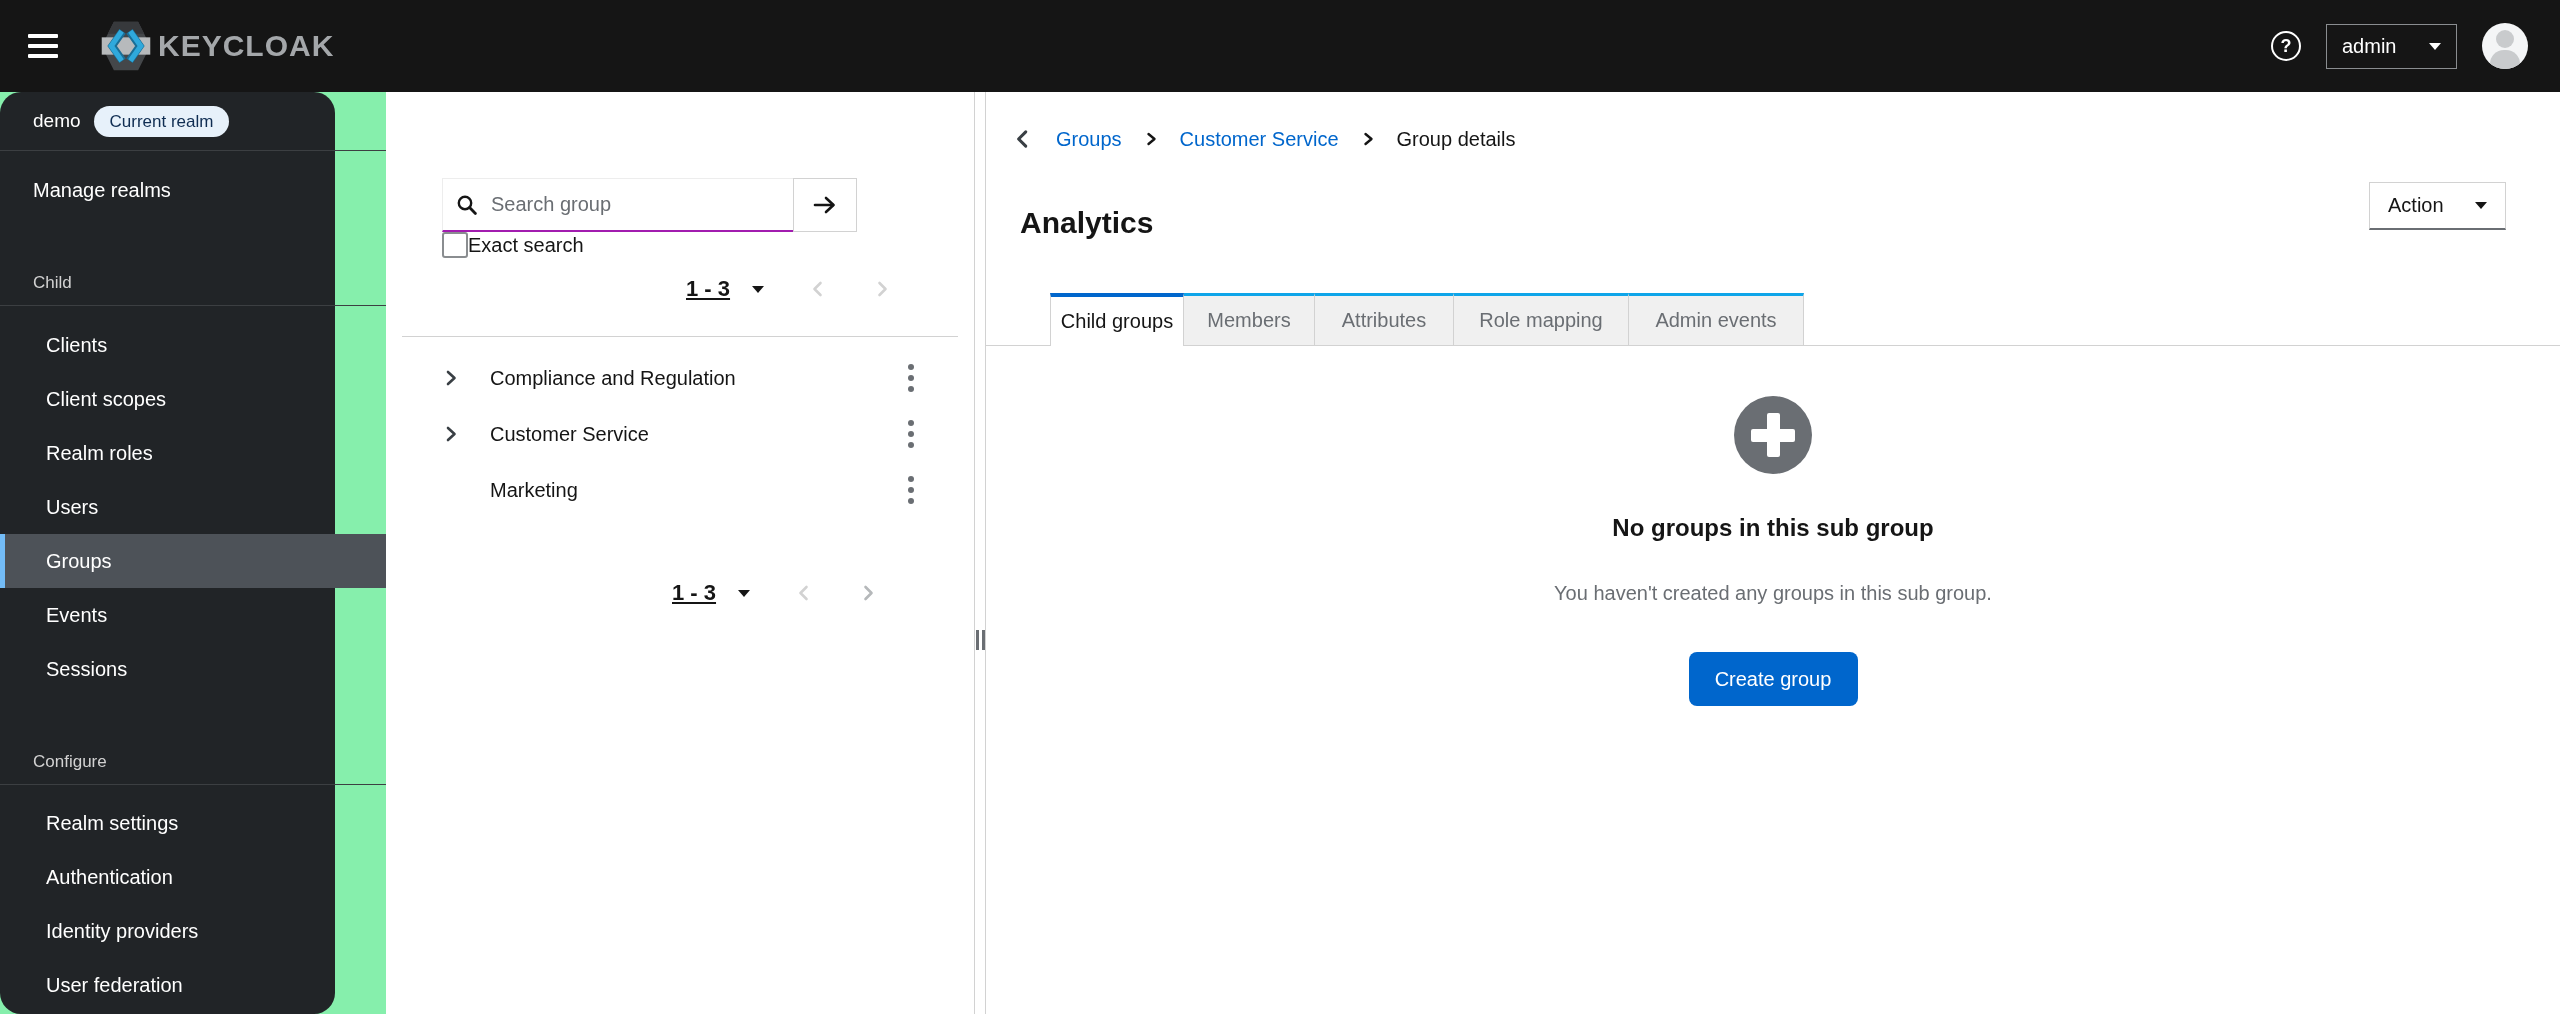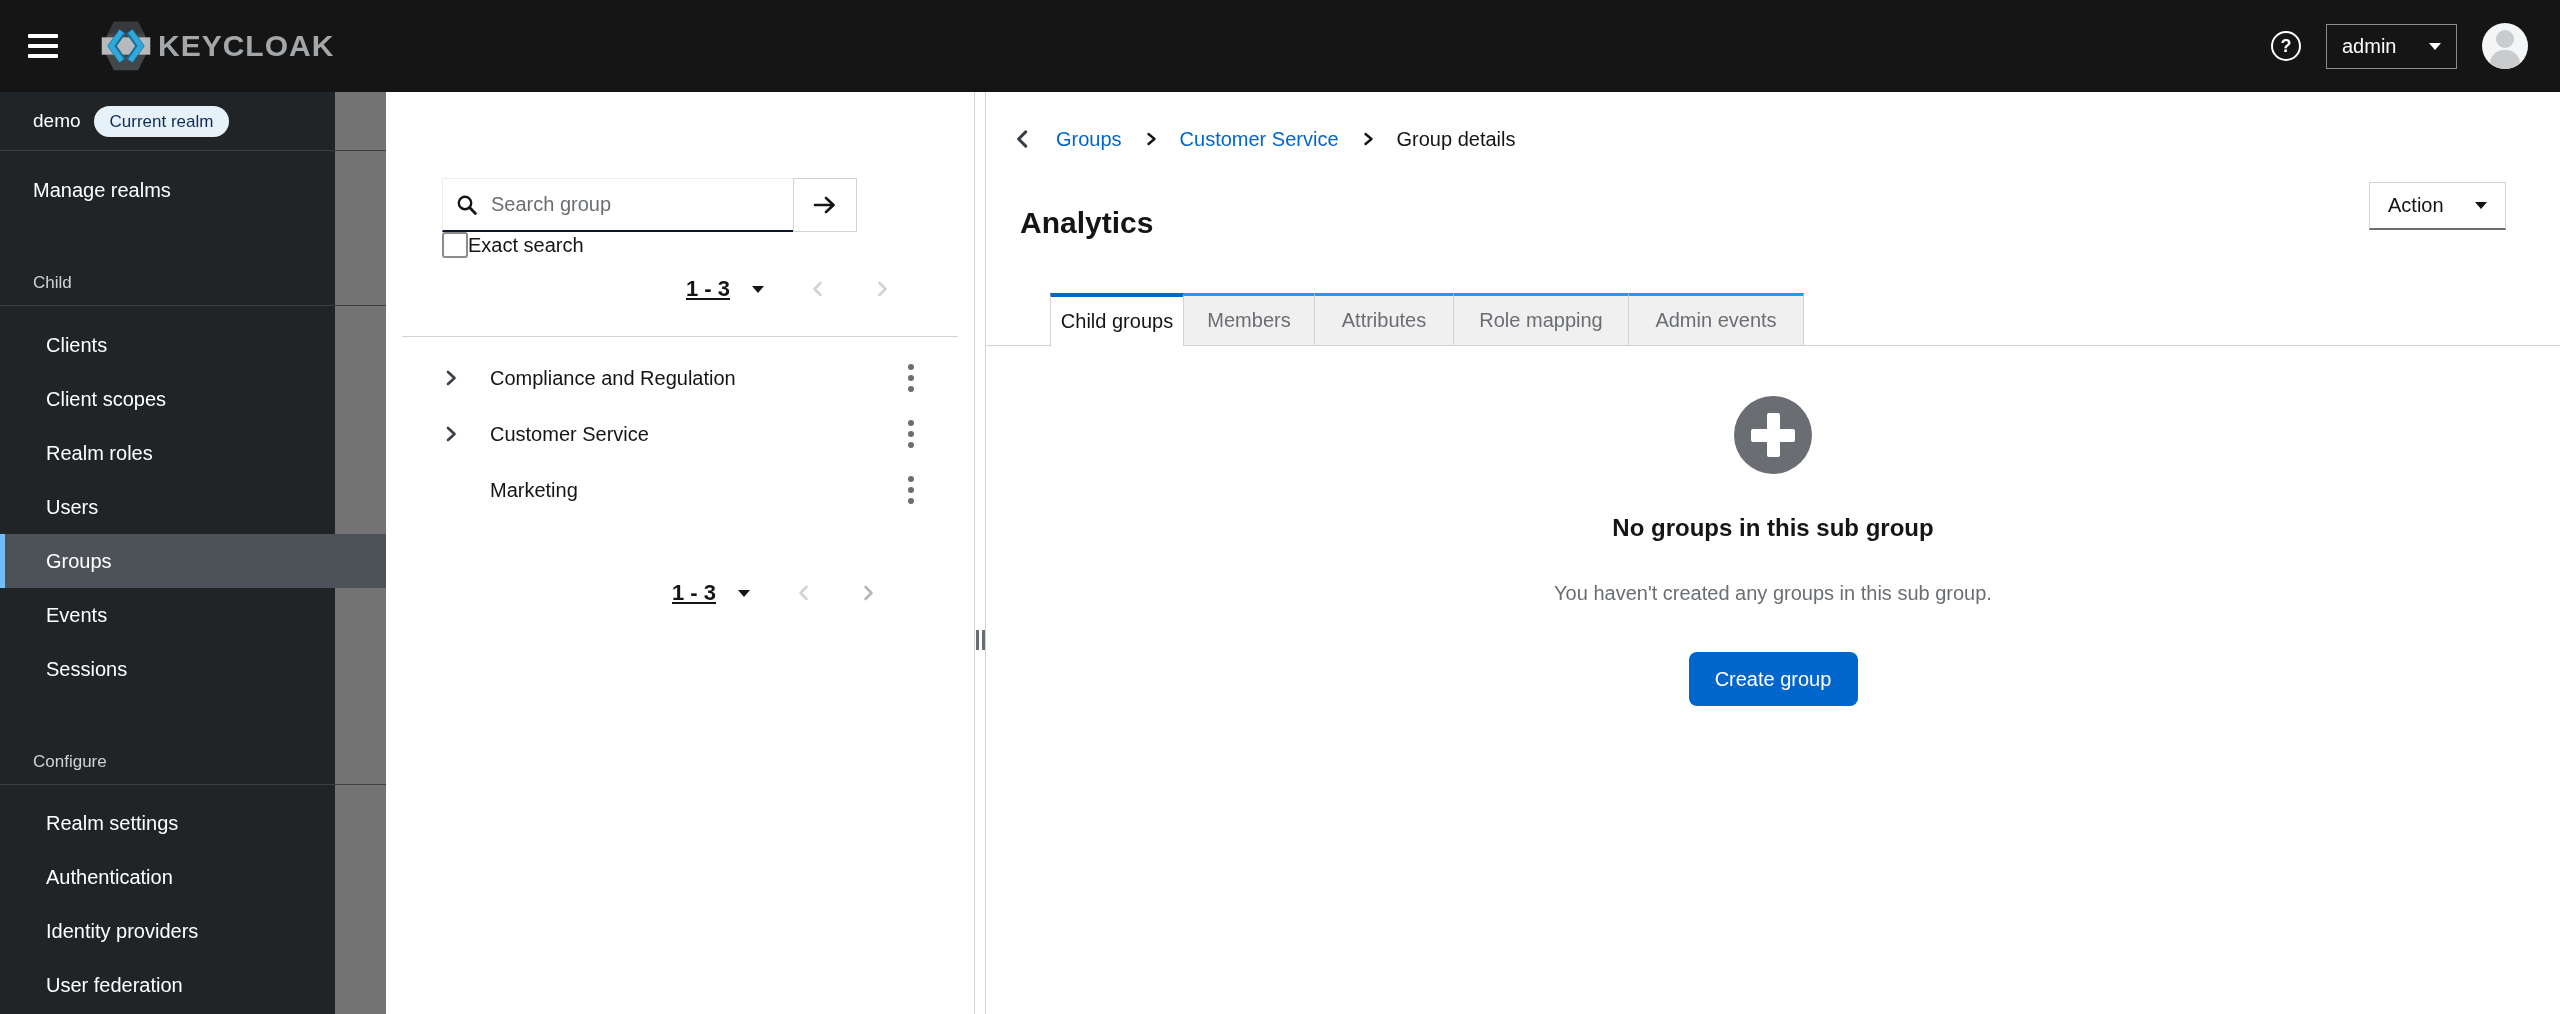--- a/index.html
+++ b/index.html
@@ -1,56 +1,56 @@
 <!DOCTYPE html>
 <html><head>
 <meta charset="utf-8">
 <style>
   * { box-sizing: border-box; margin: 0; padding: 0; }
   body { margin: 0; background: #fff; font-family: "Liberation Sans", sans-serif; }
-  #app { position: relative; width: 2560px; height: 1014px; background: #737373; overflow: hidden; }
+  #app { position: relative; width: 2560px; height: 1014px; background: #86efac; overflow: hidden; }
 
   
   #masthead { position: absolute; left: 0; top: 0; width: 2560px; height: 92px; background: #151515; }
   .hamburger { position: absolute; left: 28px; top: 25px; width: 42px; height: 42px; background: none; border: none;
     display: flex; flex-direction: column; justify-content: center; gap: 6px; cursor: pointer; }
   .hamburger i { display: block; width: 30px; height: 4px; background: #fff; border-radius: 1px; }
   .brand { position: absolute; left: 100px; top: 19px; height: 54px; display: flex; align-items: center; gap: 6px; }
   .brand-text { font-size: 30px; font-weight: 700; letter-spacing: 1px; color: #a4a7aa; }
   .header-right { position: absolute; right: 32px; top: 0; height: 92px; display: flex; align-items: center; gap: 25px; }
   .help-btn { width: 30px; height: 30px; border: 2px solid #fff; border-radius: 50%; background: none; color: #fff;
     font-size: 18px; font-weight: 700; display: flex; align-items: center; justify-content: center; cursor: pointer; }
   .user-menu { height: 45px; min-width: 131px; border: 1px solid #8a8d90; background: none; color: #fff;
     display: flex; align-items: center; justify-content: space-between; gap: 16px; padding: 0 15px; font-size: 20px; cursor: pointer; }
   .caret-down { width: 0; height: 0; border-left: 6px solid transparent; border-right: 6px solid transparent;
     border-top: 7px solid currentColor; display: inline-block; }
   .avatar { width: 46px; height: 46px; border-radius: 50%; background: #f4f5f6; position: relative; overflow: hidden; }
   .avatar::before { content: ""; position: absolute; left: 14px; top: 7px; width: 18px; height: 18px; border-radius: 50%; background: #c9cbcd; }
   .avatar::after { content: ""; position: absolute; left: 8px; top: 27px; width: 30px; height: 24px; border-radius: 14px 14px 0 0; background: #c9cbcd; }
 
   
-  #sidebar { position: absolute; left: 0; top: 92px; width: 335px; height: 922px; background: #212427; color: #fff; }
+  #sidebar { position: absolute; left: 0; top: 92px; width: 335px; height: 922px; background: #212427; color: #fff; border-radius: 21px; }
   .realm-row { position: absolute; left: 33px; top: 12px; height: 34px; display: flex; align-items: center; gap: 13px; }
   .realm-name { font-size: 19px; color: #fff; }
   .realm-badge { background: #e7f1fa; color: #0f2d52; font-size: 17px; line-height: 1; padding: 7px 16px; border-radius: 16px; }
   .sb-divider { position: absolute; left: 0; width: 386px; height: 1px; background: #3c3f42; }
   .sb-item { height: 51px; display: flex; align-items: center; padding-left: 33px; font-size: 20px; color: #fff; cursor: pointer; }
   .manage-realms { position: absolute; left: 0; top: 73px; width: 386px; }
   .sb-section-title { position: absolute; left: 33px; height: 26px; line-height: 26px; font-size: 17px; color: #d2d2d2; }
   .sb-list { position: absolute; left: 0; width: 386px; list-style: none; }
   .sb-list li { height: 54px; display: flex; align-items: center; padding-left: 46px; font-size: 20px; color: #fff; cursor: pointer; }
   .sb-list li.selected { background: #4d5258; box-shadow: inset 5px 0 0 #73bcf7; }
 
   
   #tree-panel { position: absolute; left: 386px; top: 92px; width: 588px; height: 922px; background: #fff; }
   .search-row { position: absolute; left: 56px; top: 86px; width: 415px; height: 54px; display: flex; }
   .search-wrap { position: relative; width: 351px; height: 54px; }
   .search-wrap svg { position: absolute; left: 14px; top: 16px; }
   .search-input { width: 100%; height: 100%; border: none; border-top: 1px solid #ededed; border-left: 1px solid #ededed;
-    border-bottom: 2px solid #0f172a; padding: 0 10px 0 48px; font-size: 20px; color: #151515; outline: none;
+    border-bottom: 2px solid #a21caf; padding: 0 10px 0 48px; font-size: 20px; color: #151515; outline: none;
     font-family: "Liberation Sans", sans-serif; }
   .search-input::placeholder { color: #6a6e73; opacity: 1; }
   .search-btn { width: 64px; height: 54px; background: #fff; border: 1px solid #d2d2d2; display: flex; align-items: center;
     justify-content: center; cursor: pointer; }
   .exact-row { position: absolute; left: 56px; top: 139px; height: 28px; display: flex; align-items: center; }
   .pf-checkbox { width: 26px; height: 26px; appearance: none; border: 2px solid #8a8d90; border-radius: 3px; background: #fff; cursor: pointer; }
   .exact-label { font-size: 20px; color: #151515; cursor: pointer; }
 
   .pagination { position: absolute; height: 42px; display: flex; align-items: center; font-size: 22px; font-weight: 700; color: #151515; text-decoration: underline; }
   .pagination .caret-down { margin-left: 22px; border-top-color: #151515; cursor: pointer; }

